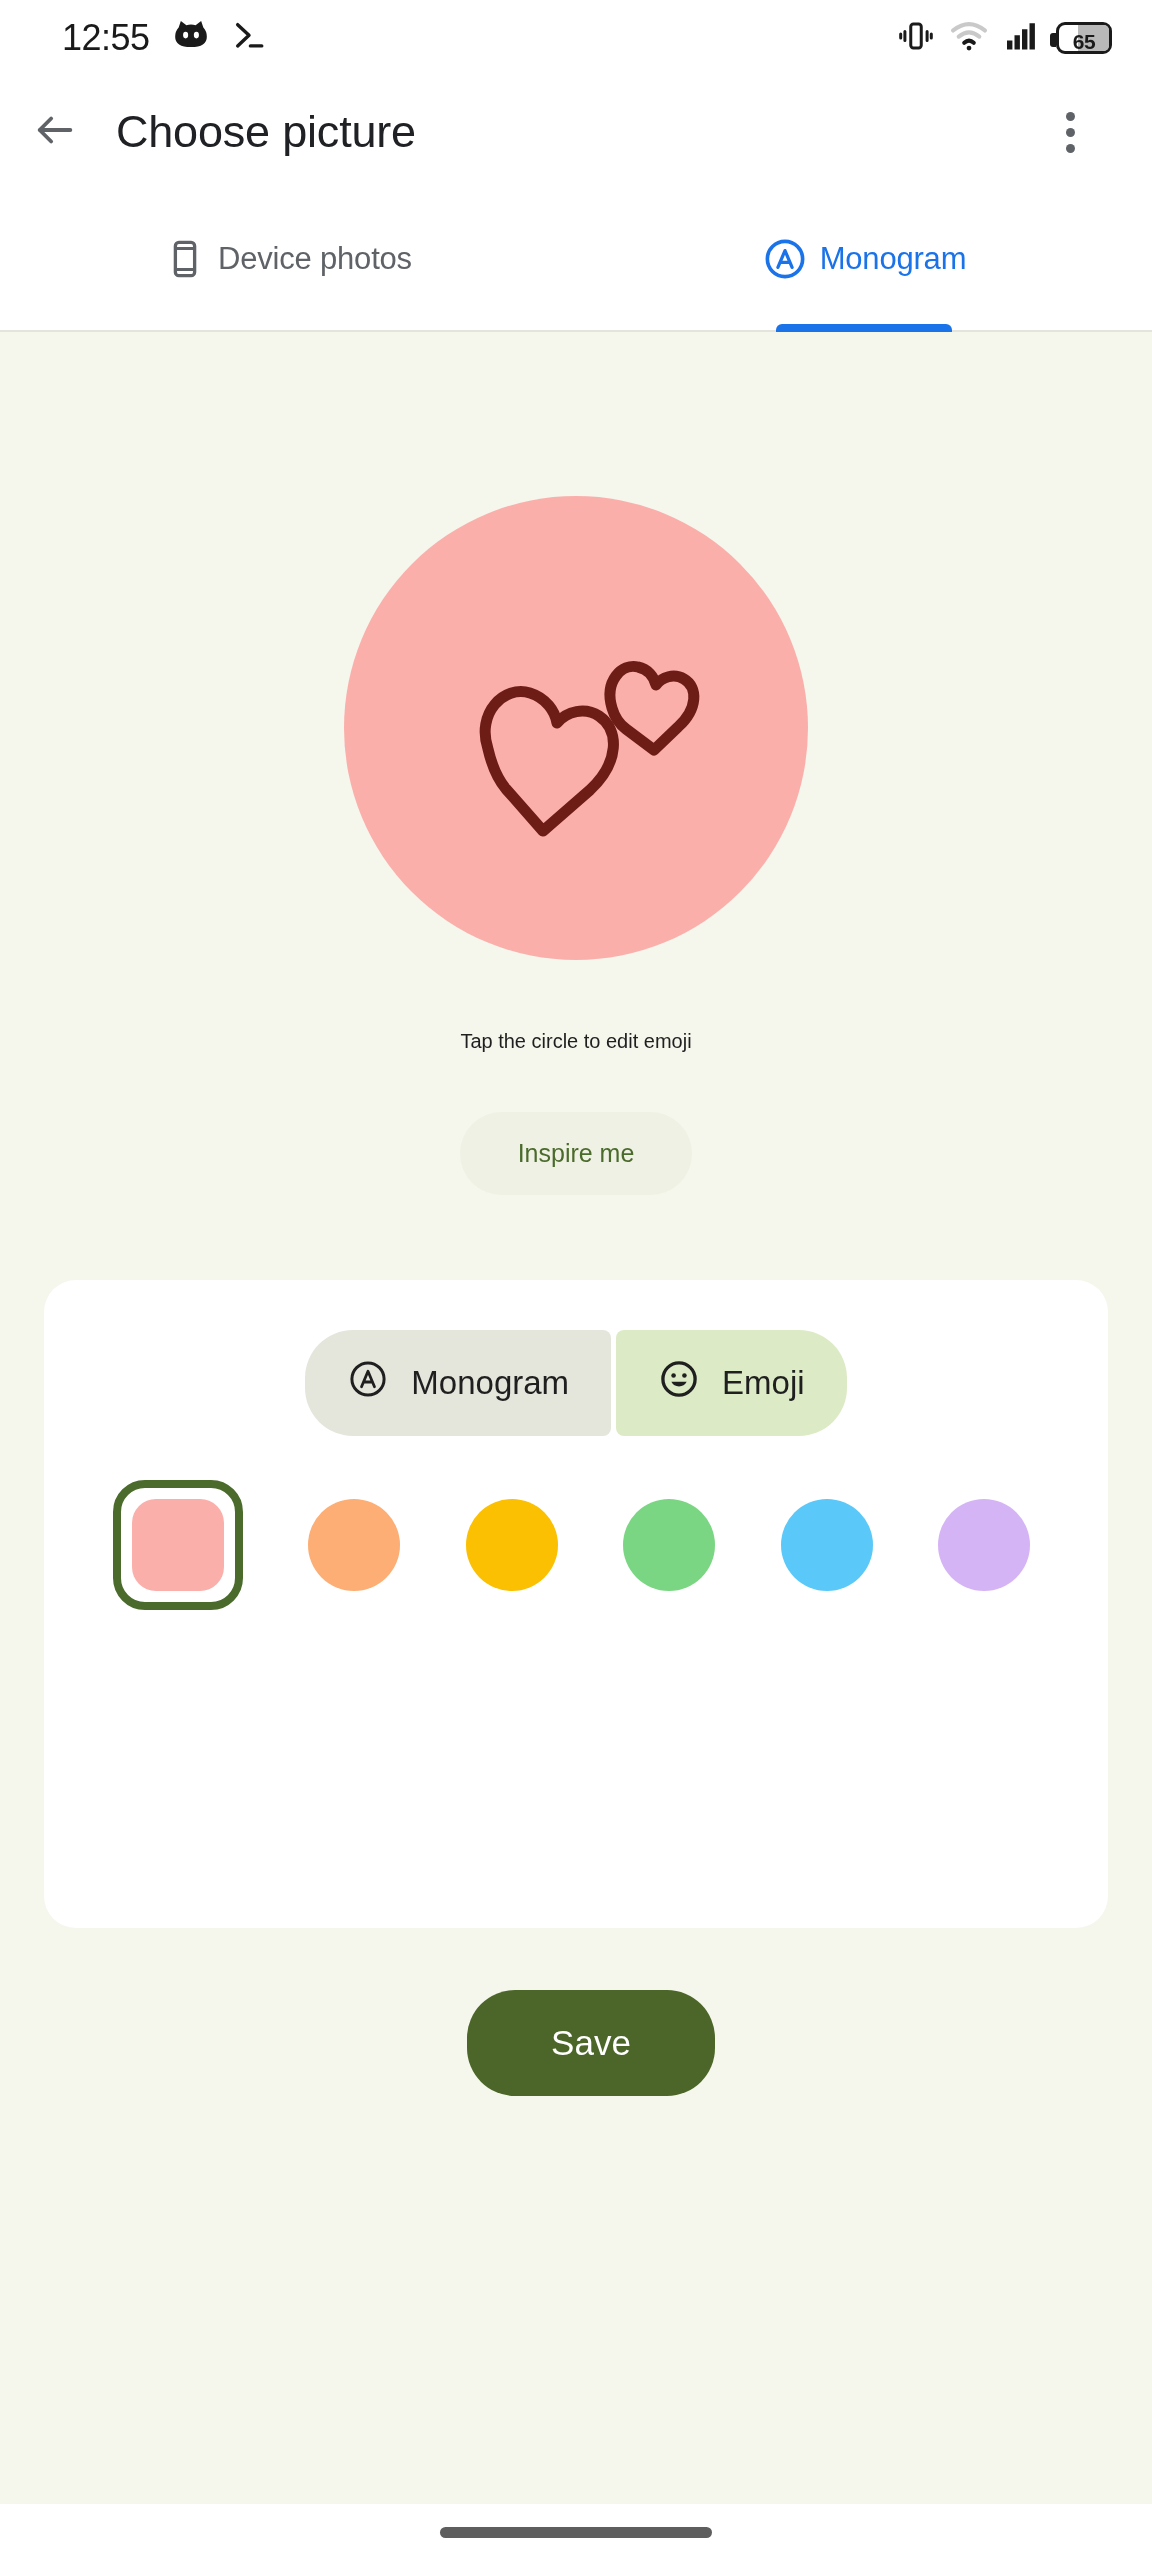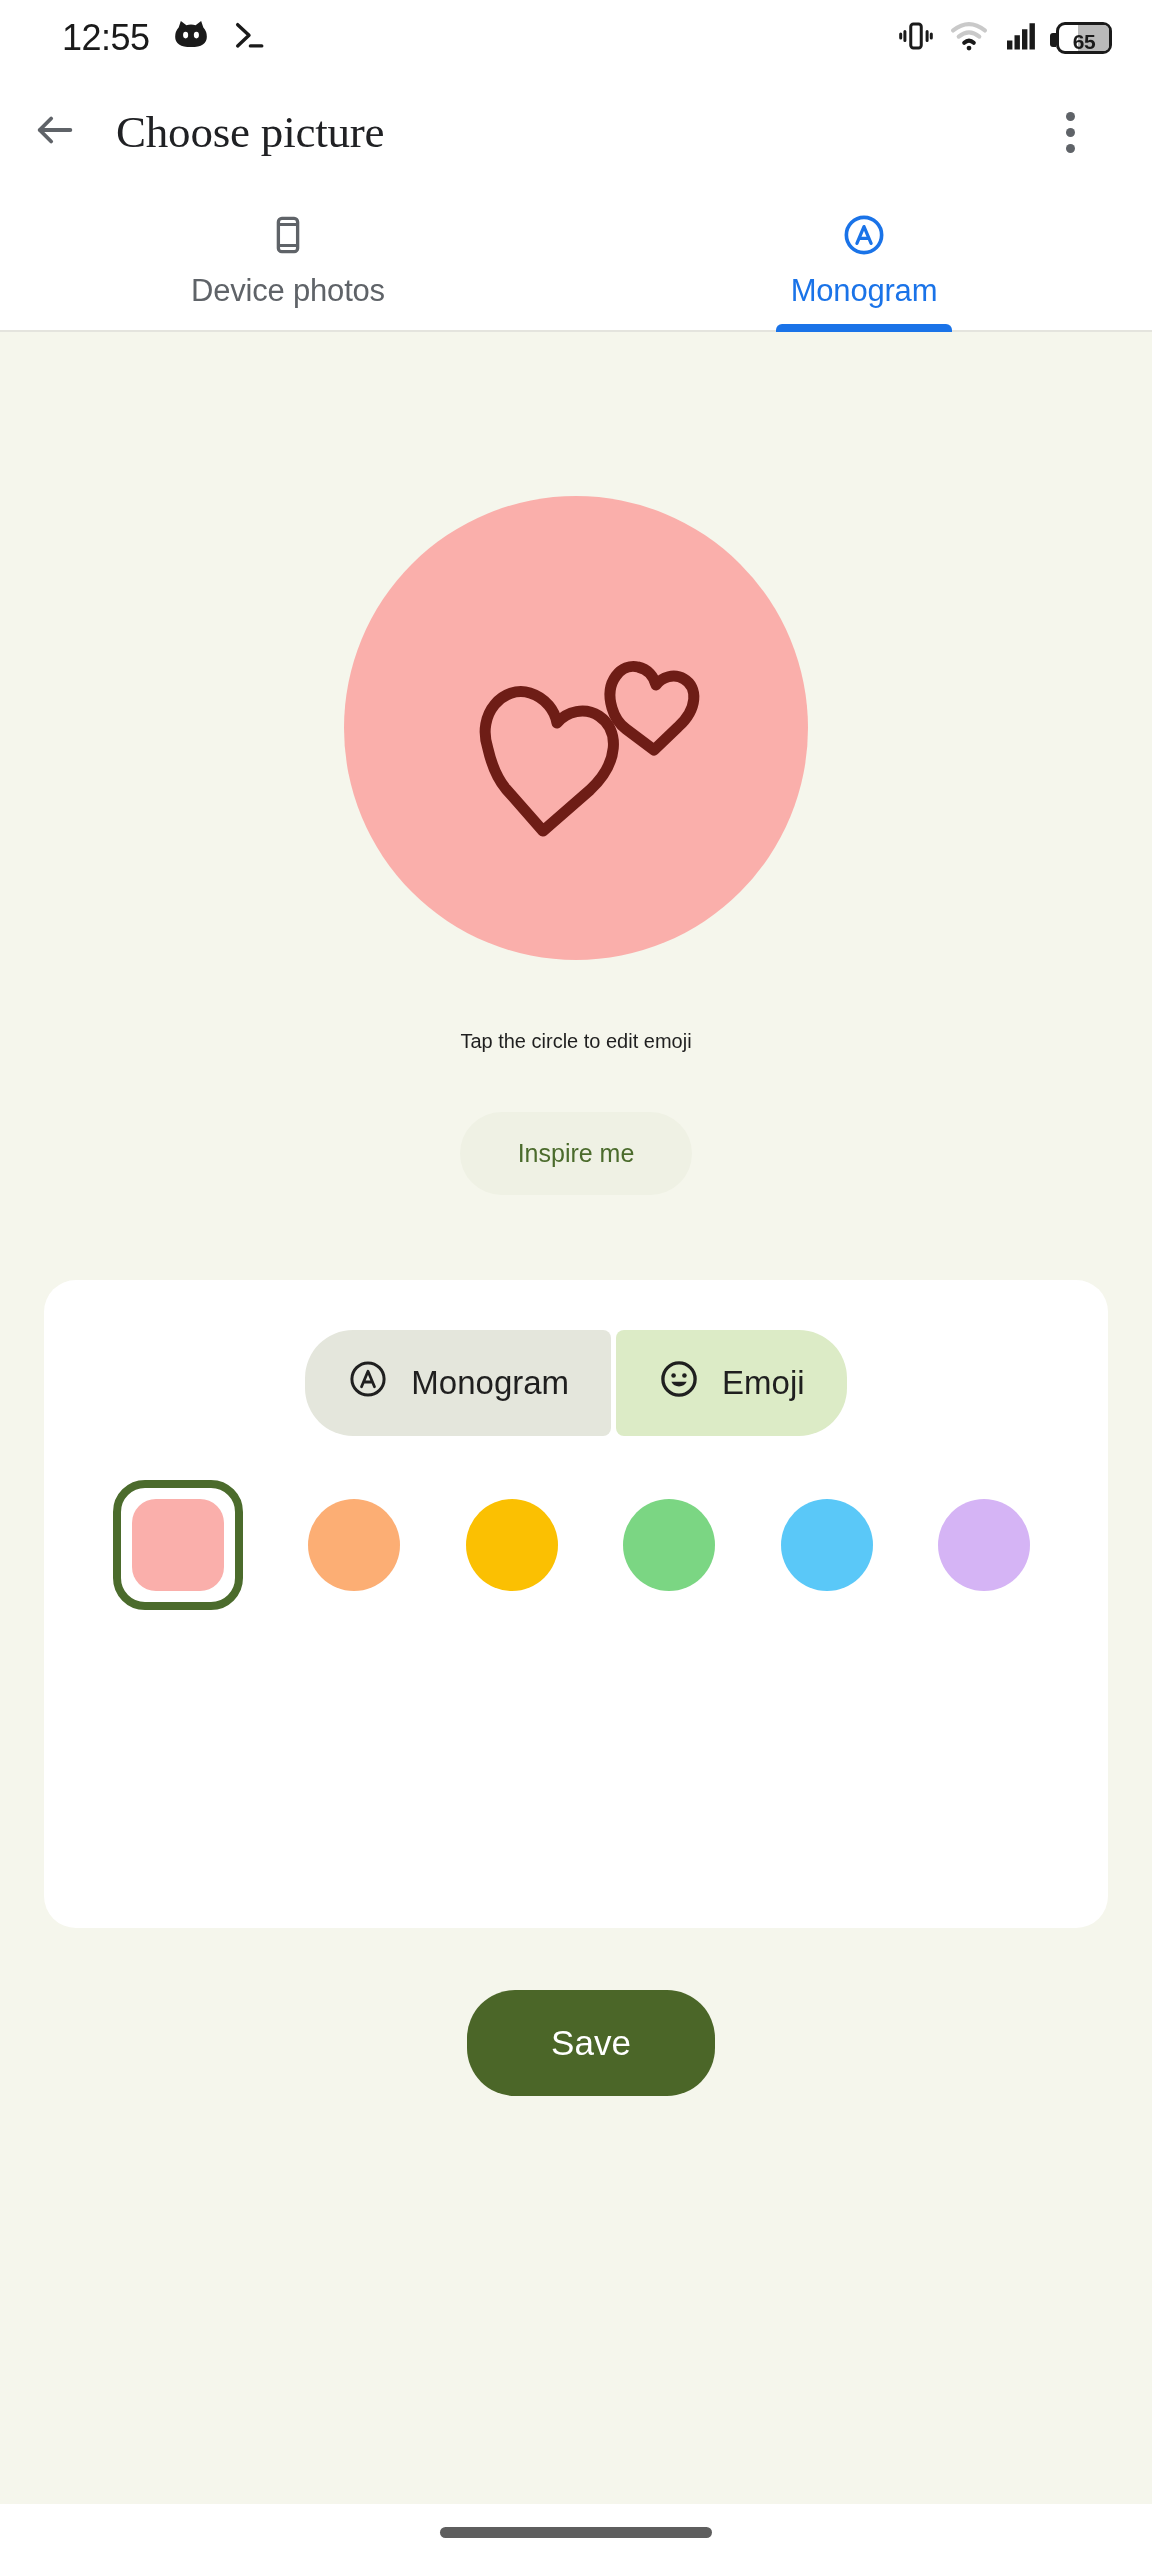--- a/index.html
+++ b/index.html
@@ -62,42 +62,41 @@
   }
   .back-btn {
     width:110px; height:112px;
     display:flex; align-items:center; justify-content:center;
     cursor:pointer;
   }
   .page-title {
     font-size:45px; color:#202124;
     font-weight:400; letter-spacing:-0.2px;
     margin-left:6px;
-    font-family:Liberation Serif, serif;
   }
   .overflow-btn {
     position:absolute; right:34px; top:0;
     width:96px; height:112px;
     display:flex; flex-direction:column;
     align-items:center; justify-content:center; gap:7px;
     cursor:pointer;
   }
   .overflow-btn i { width:9px; height:9px; border-radius:50%; background:#5f6368; display:block; }
 
   
   .tabs {
     position:absolute; top:188px; left:0;
     width:1152px; height:144px;
     background:#ffffff;
     display:flex;
     border-bottom:2px solid #e4e4de;
   }
   .tab {
     flex:1;
-    display:flex; flex-direction:column;
+    display:flex; flex-direction:row;
     align-items:center; justify-content:center;
     gap:12px;
     position:relative;
     cursor:pointer;
   }
   .tab-label { font-size:31px; color:#5f6368; letter-spacing:-0.2px; }
   .tab.active .tab-label { color:#1A73E8; }
   .tab .indicator {
     position:absolute; bottom:-2px;
     left:50%; transform:translateX(-50%);

